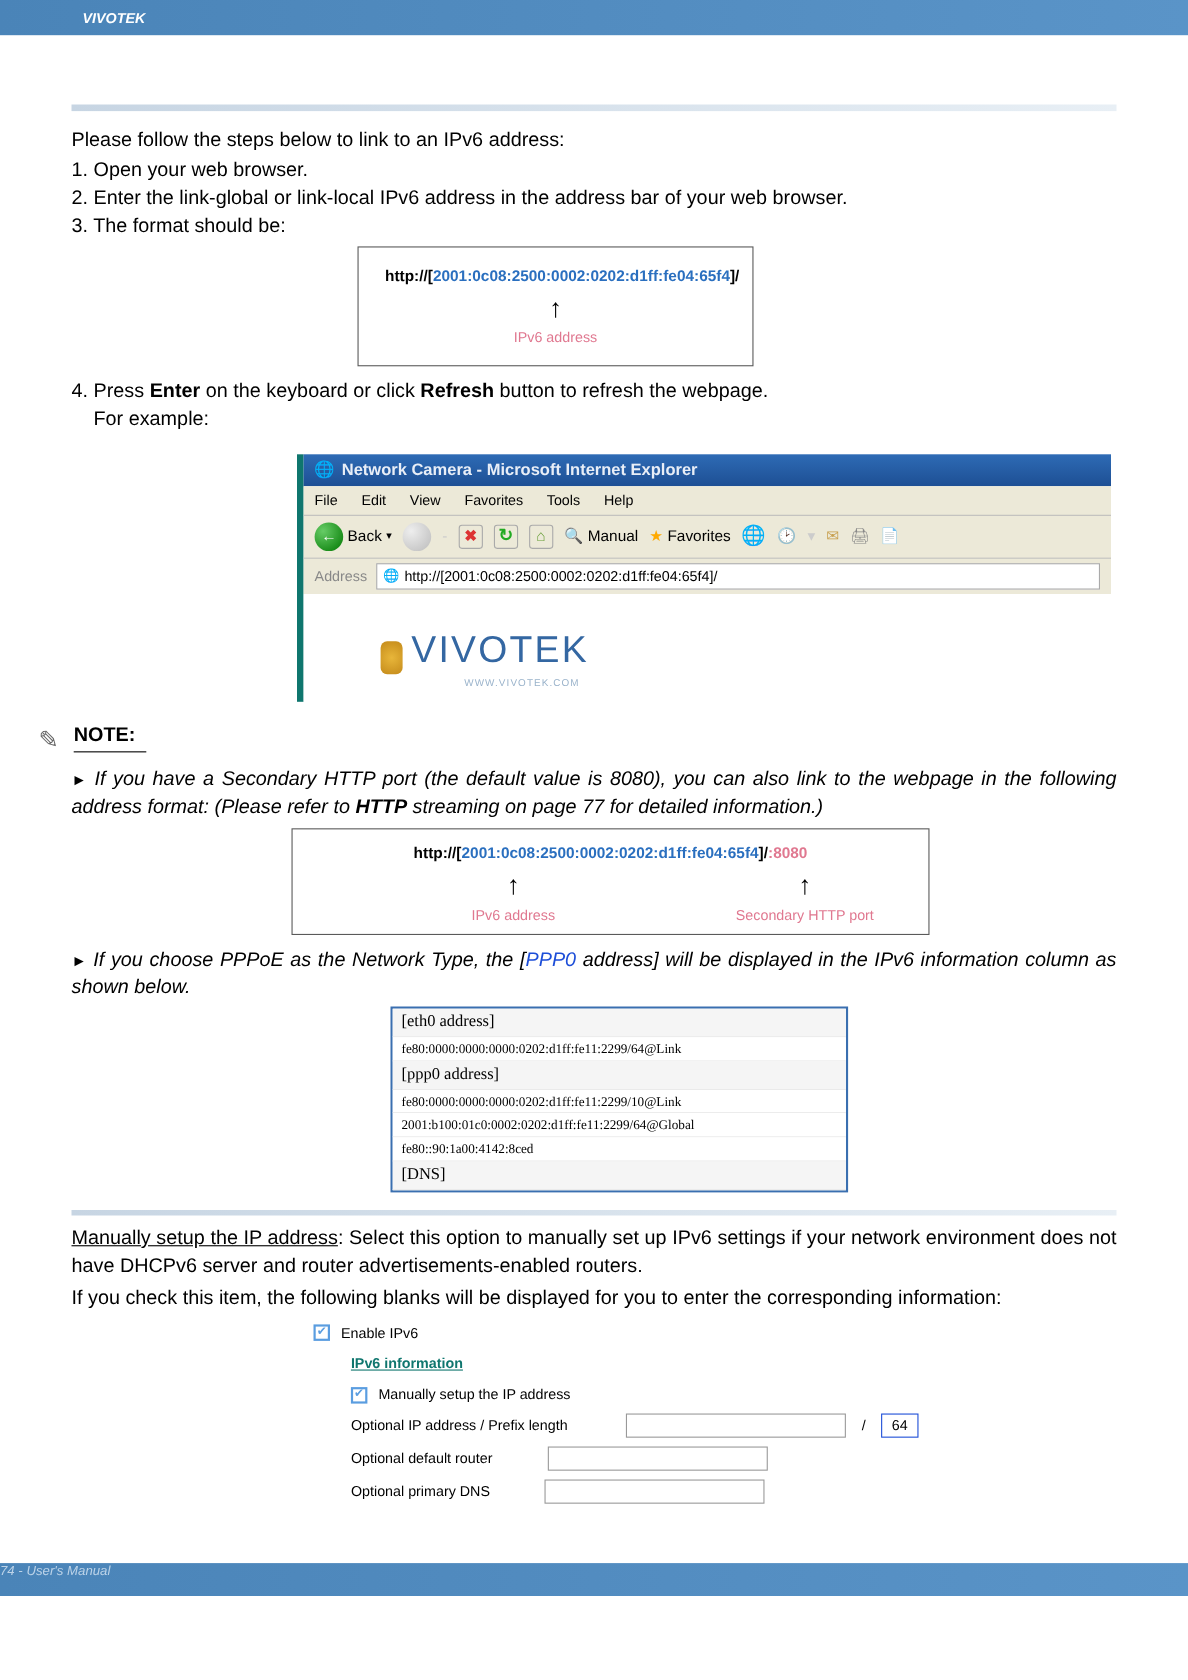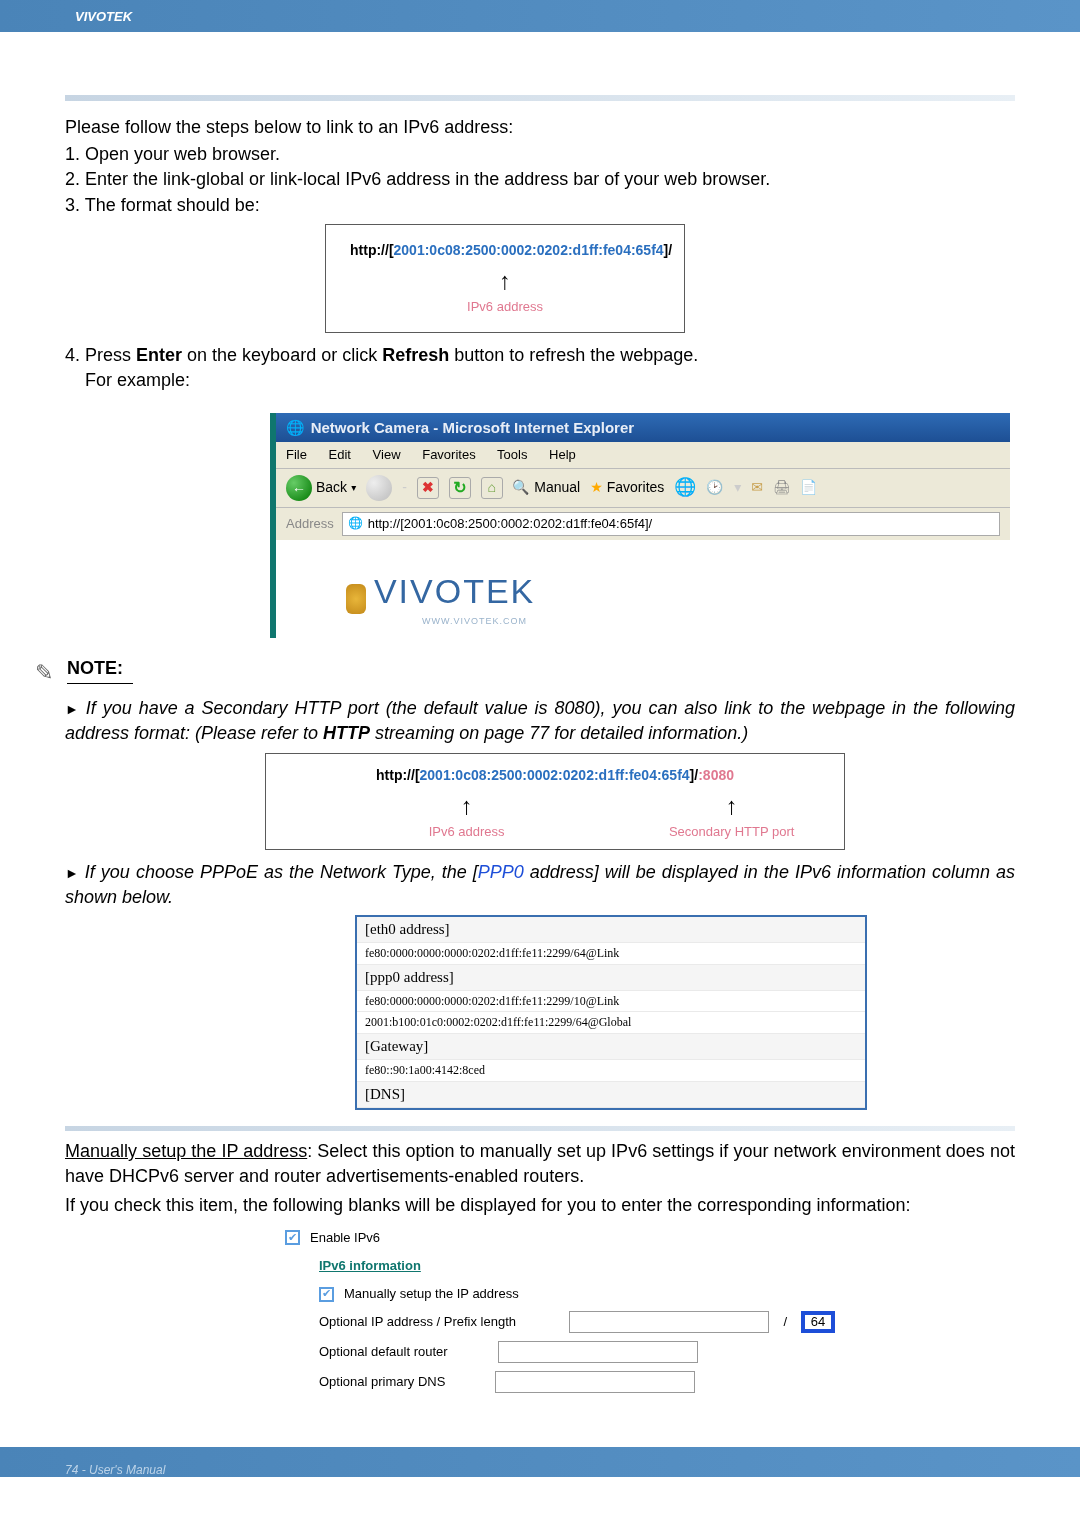--- a/index.html
+++ b/index.html
@@ -147,21 +147,21 @@
     display:inline-block;
     font-size: 22px;
     color: #666;
     transform: rotate(0deg);
   }
   .note-label { font-weight: bold; font-size: 18px; }
   .note-text { font-style: italic; margin: 8px 0 6px 0; line-height: 1.35; text-align: justify; }
   .arrow-marker { color: #000; font-size: 14px; }
   .ipv6-info-box {
     border: 2px solid #3a6fb0;
-    width: 512px;
+    width: 416px;
     margin: 6px 0 16px 290px;
     font-size: 13px;
     background: #fff;
   }
   .ipv6-row { padding: 2px 8px; border-bottom: 1px solid #eaeaea; font-family: "Times New Roman", serif; }
   .ipv6-row.lbl { background: #f5f5f5; font-size: 15px; }
   .ipv6-row.val { background: #fff; font-size: 12px; }
   .accent-line2 { height: 5px; background: linear-gradient(to right, #c7d5e3, #e8eff5); margin: 12px 0 8px 0; }
   .para { text-align: justify; margin-bottom: 4px; }
   .underline { text-decoration: underline; }
@@ -169,27 +169,26 @@
     width: 550px;
     margin: 6px 0 0 220px;
     font-size: 13px;
   }
   .form-row { display: flex; align-items: center; padding: 4px 0; gap: 10px; }
   .form-row.indent { padding-left: 34px; }
   .chk { width: 15px; height: 15px; border: 2px solid #5a9de0; display: inline-flex; align-items:center; justify-content:center; font-size:11px; color:#5a9de0; }
   .section-title { color: #0f766e; font-weight: bold; text-decoration: underline; margin: 6px 0 6px 34px; }
   .textbox { width: 200px; height: 22px; border: 1px solid #999; background: #fff; margin-left: auto; }
   .slash { margin: 0 4px; }
-  .small-box { width: 34px; height: 22px; border: 4px solid #1d4ed8; background: #fff; text-align: center; display:inline-flex; align-items:center; justify-content:center; }
+  .small-box { width: 34px; height: 22px; border: 1px solid #1d4ed8; background: #fff; text-align: center; display:inline-flex; align-items:center; justify-content:center; }
   .footer {
     background: linear-gradient(to right, #4a84b8, #5a94c8);
     height: 30px;
     display: flex;
-    align-items: flex-end;
-    padding-left: 65px;
+    align-items: flex-start;
     color: #bcd3e8;
     font-style: italic;
     font-size: 12px;
     margin-top: 30px;
   }
   .link-blue { color: #1d4ed8; font-style: italic; }
 </style>
 </head>
 <body>
 
@@ -307,21 +306,20 @@
       <span class="arrow-marker">►</span>
       <span>If you choose PPPoE as the Network Type, the [</span><span class="link-blue">PPP0</span><span> address] will be displayed in the IPv6 information column as shown below.</span>
     </div>
 
     <div class="ipv6-info-box">
       <div class="ipv6-row lbl">[eth0 address]</div>
       <div class="ipv6-row val">fe80:0000:0000:0000:0202:d1ff:fe11:2299/64@Link</div>
       <div class="ipv6-row lbl">[ppp0 address]</div>
       <div class="ipv6-row val">fe80:0000:0000:0000:0202:d1ff:fe11:2299/10@Link</div>
       <div class="ipv6-row val">2001:b100:01c0:0002:0202:d1ff:fe11:2299/64@Global</div>
-      <div class="ipv6-row lbl">[Gateway]</div>
       <div class="ipv6-row val">fe80::90:1a00:4142:8ced</div>
       <div class="ipv6-row lbl">[DNS]</div>
     </div>
 
     <div class="accent-line2"></div>
 
     <div class="para">
       <span class="underline">Manually setup the IP address</span><span>: Select this option to manually set up IPv6 settings if your network environment does not have DHCPv6 server and router advertisements-enabled routers.</span>
     </div>
     <div class="para">If you check this item, the following blanks will be displayed for you to enter the corresponding information:</div>

